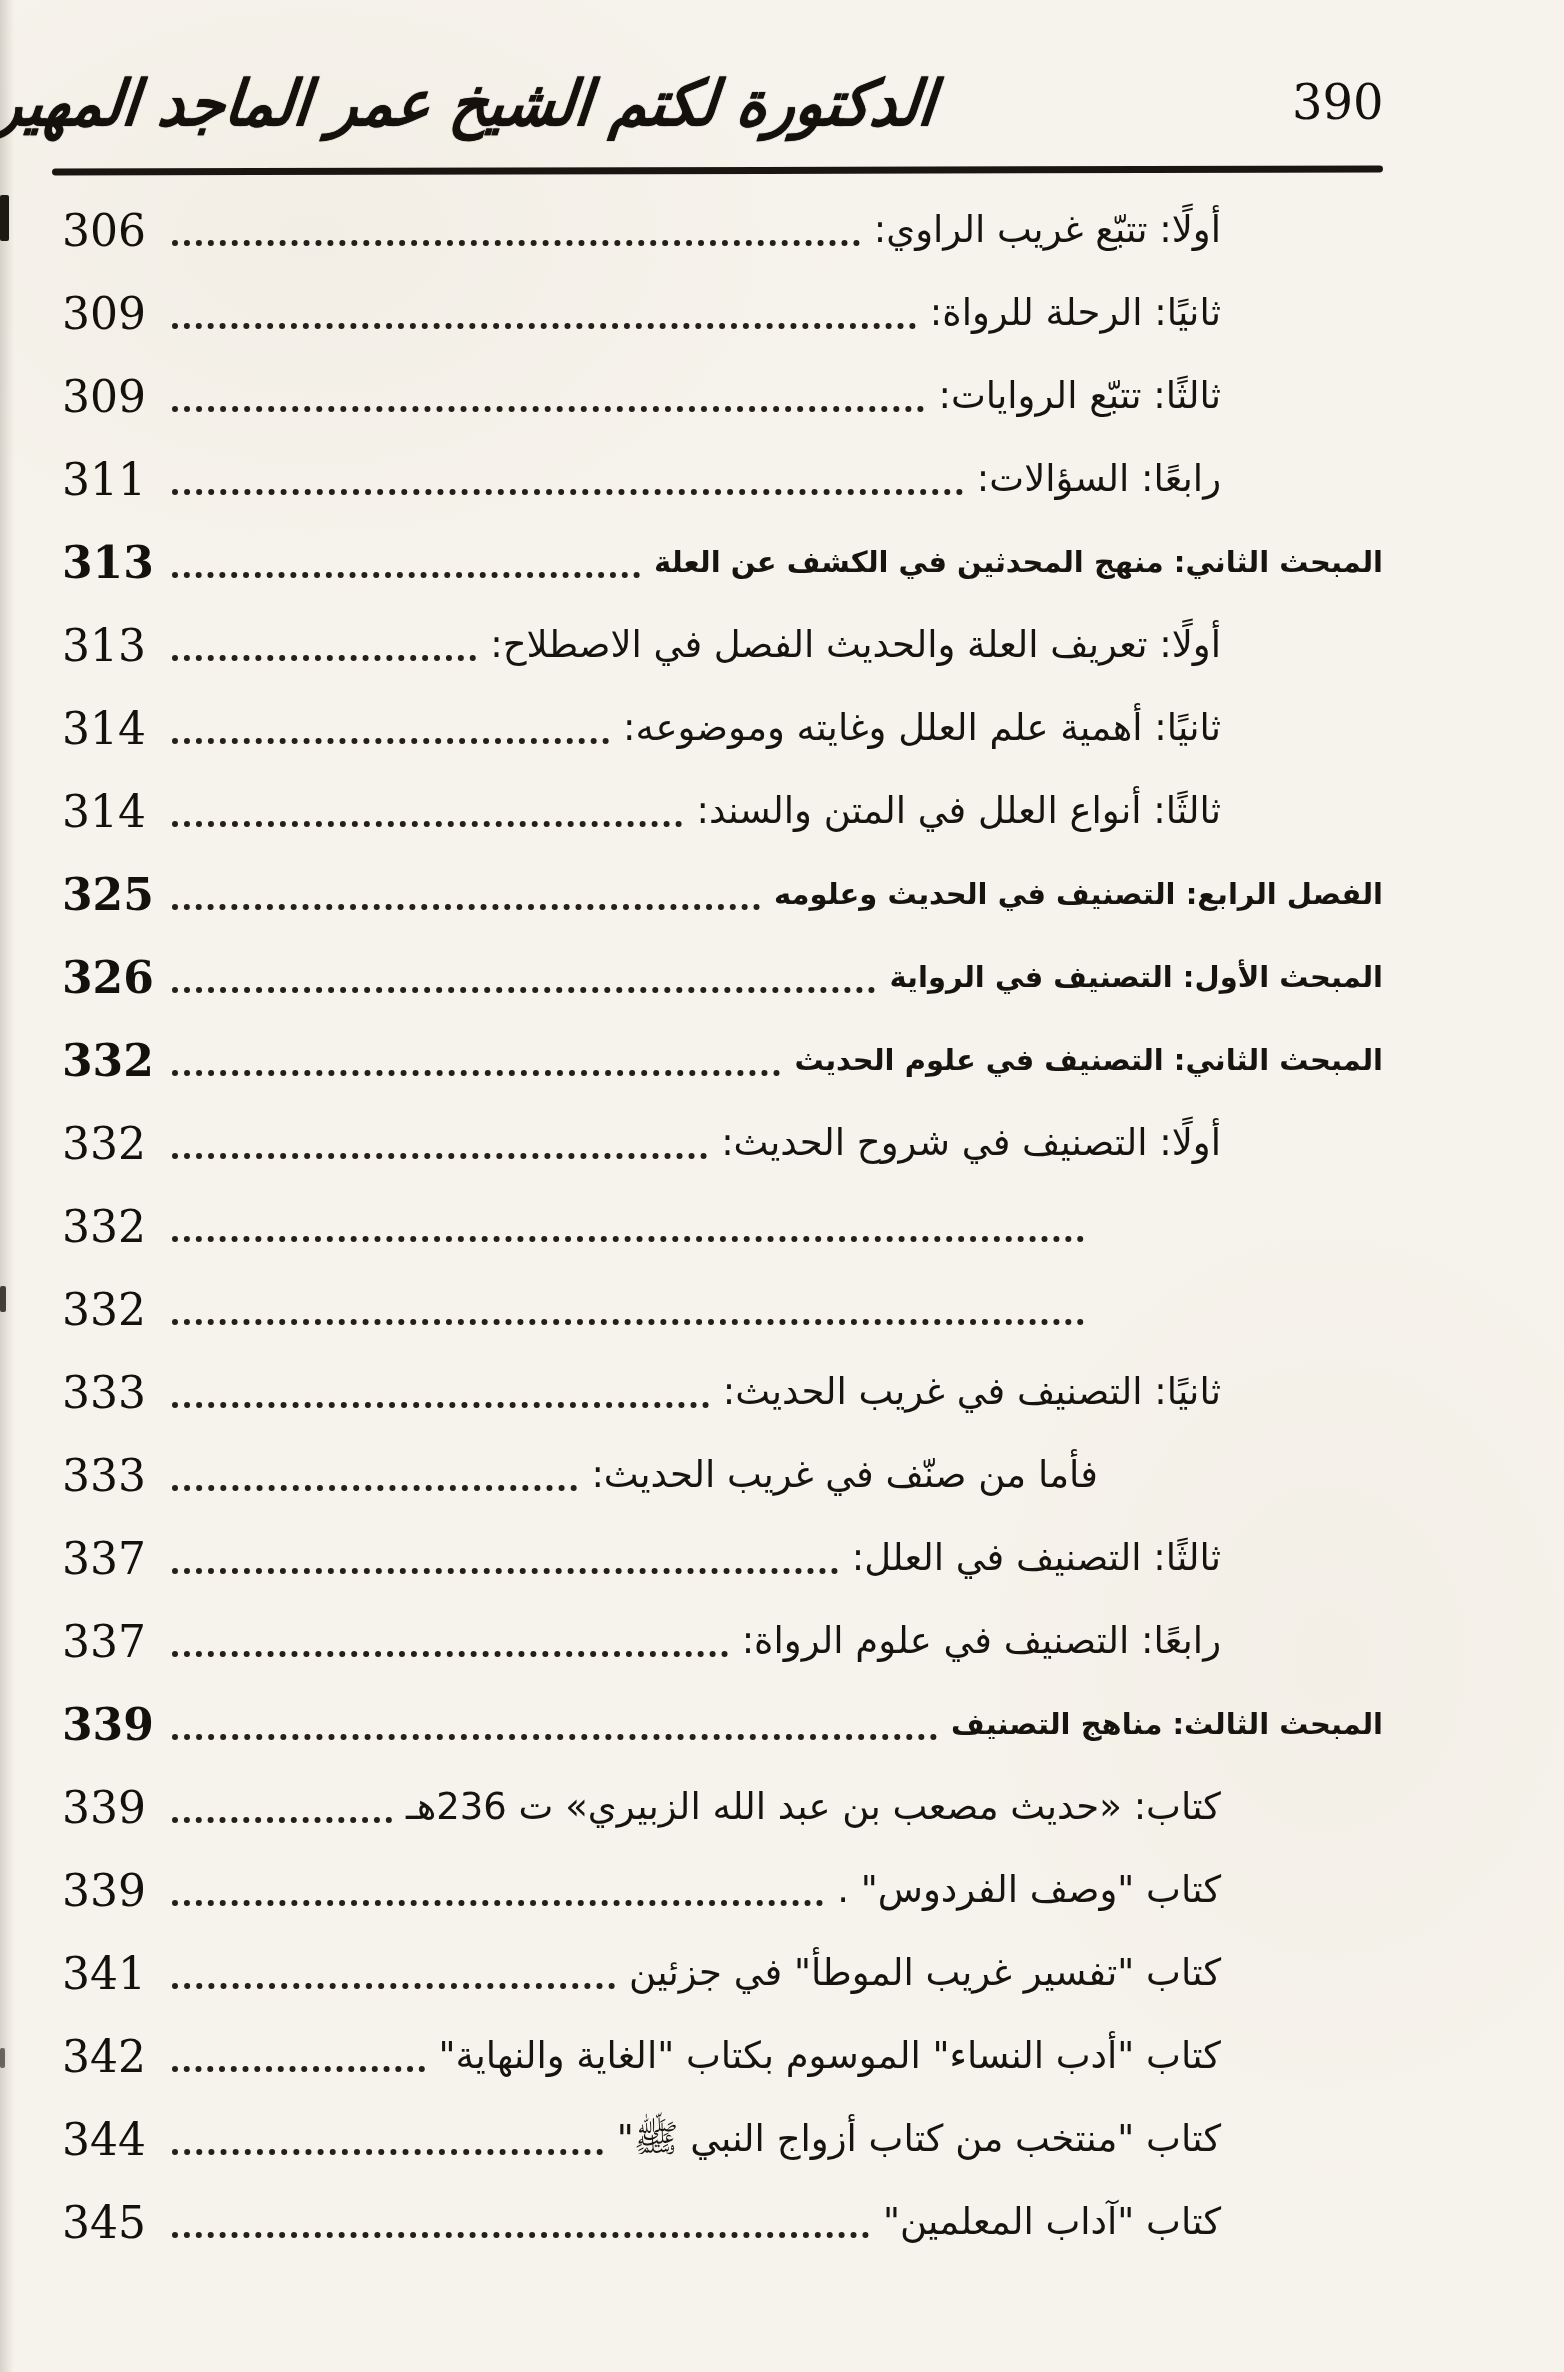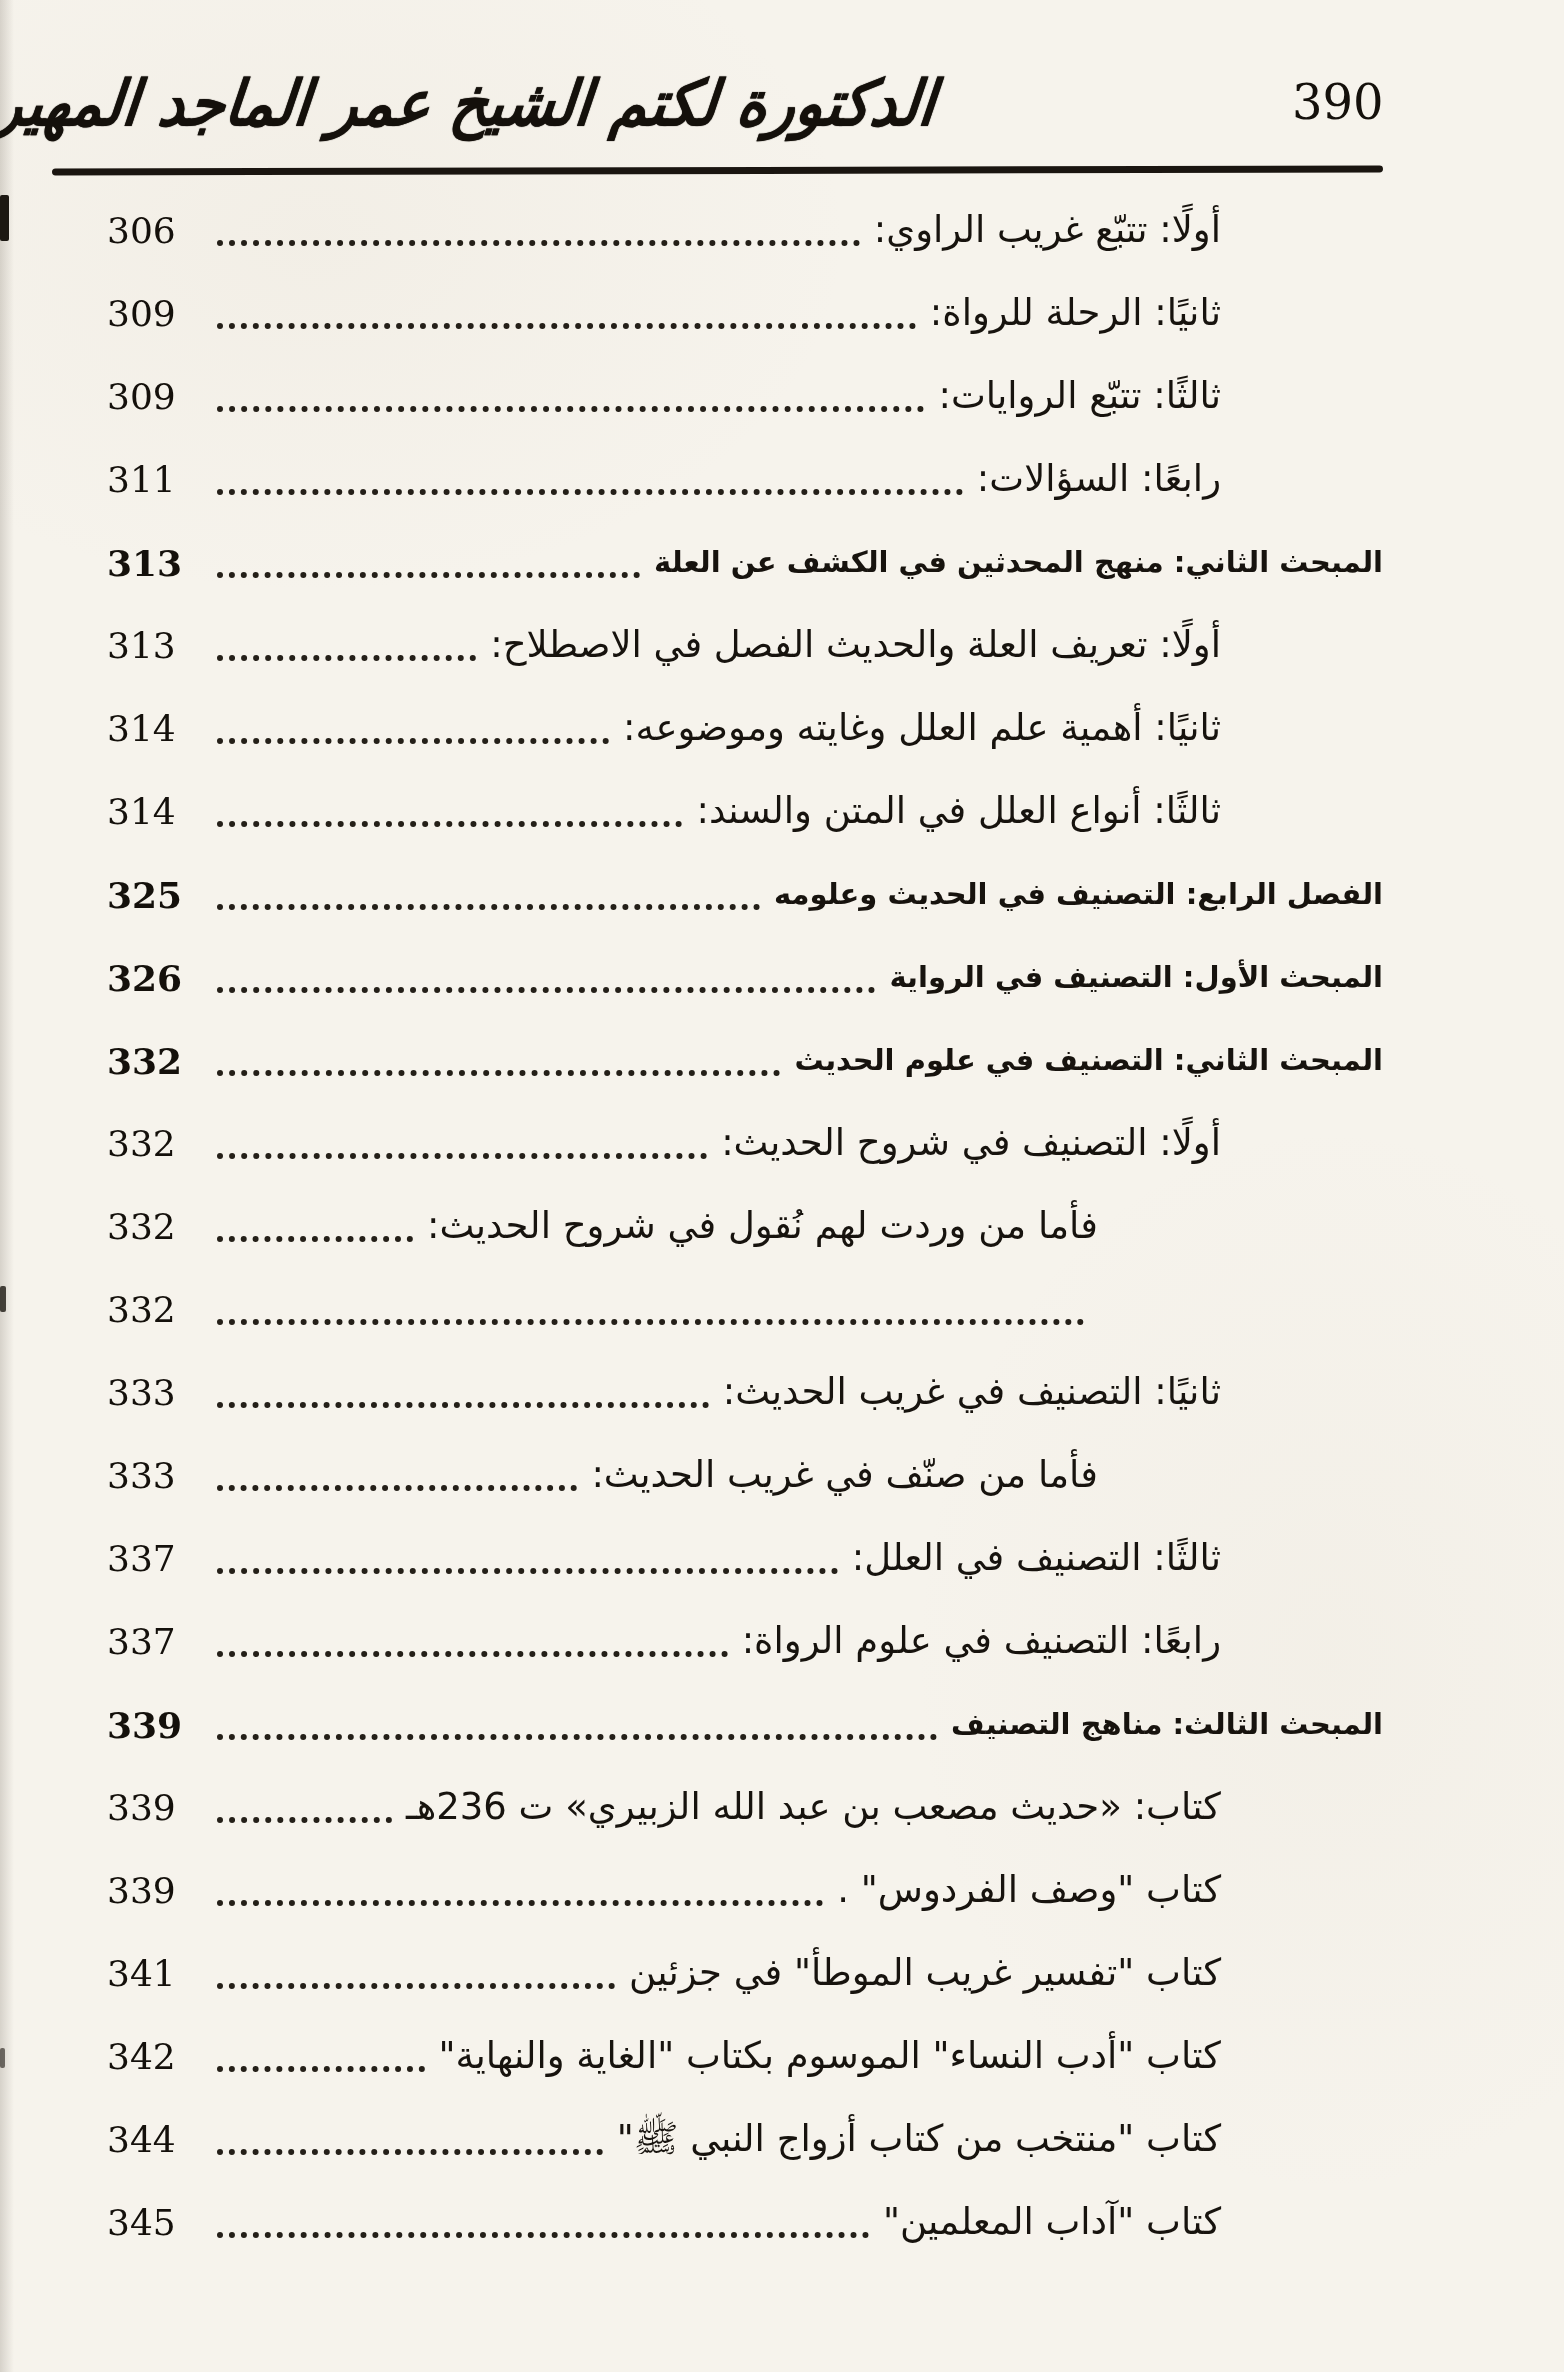--- a/index.html
+++ b/index.html
@@ -68,23 +68,23 @@
   .row .leader{
     flex:1 1 auto;height:0;
     border-bottom:6px dotted #241f18;
     margin:0 14px;
     transform:translateY(12px);
     min-width:30px;
   }
   .row .num{
     flex:0 0 auto;min-width:96px;
     font-family:"DejaVu Serif", serif;
-    font-size:36px;line-height:1;
+    font-size:44px;line-height:1;
     color:#14100b;
-    text-align:left;direction:ltr;margin-left:45px;
+    text-align:left;direction:ltr;
   }
   .row.bold .num{font-weight:bold;}
 </style>
 </head>
 <body>
 
 <div id="page">
   <div id="edge-shadow"></div>
   <div id="nick1" class="nick"></div>
   <div id="nick2" class="nick"></div>
@@ -151,21 +151,20 @@
         <span class="text">المبحث الثاني: التصنيف في علوم الحديث</span>
         <span class="leader"></span>
         <span class="num">332</span>
       </div>
       <div class="row lvl1">
         <span class="text">أولًا: التصنيف في شروح الحديث:</span>
         <span class="leader"></span>
         <span class="num">332</span>
       </div>
       <div class="row lvl2">
-        <span class="text">فأما من وردت لهم نُقول في شروح الحديث:</span>
         <span class="leader"></span>
         <span class="num">332</span>
       </div>
       <div class="row lvl2">
         <span class="leader"></span>
         <span class="num">332</span>
       </div>
       <div class="row lvl1">
         <span class="text">ثانيًا: التصنيف في غريب الحديث:</span>
         <span class="leader"></span>

